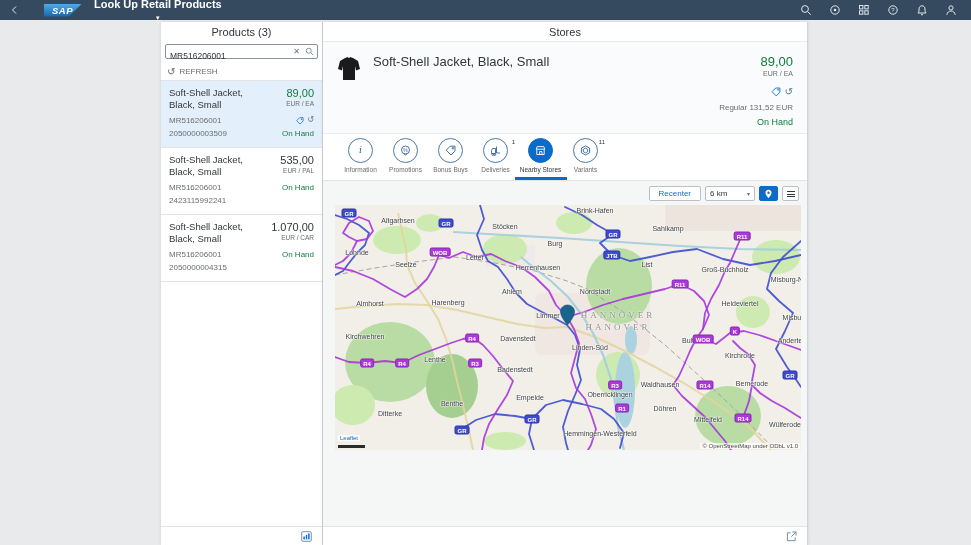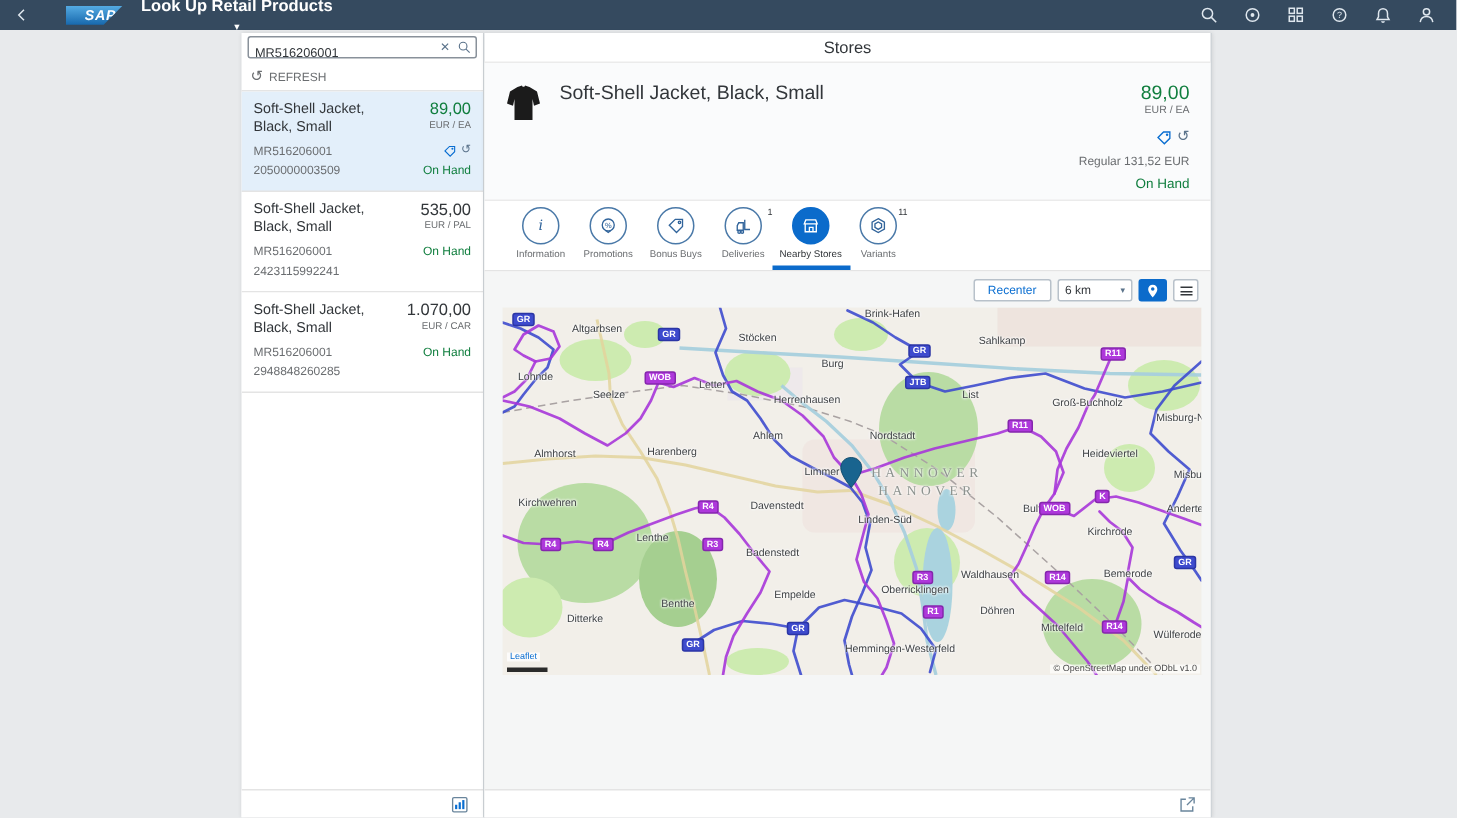--- a/index.html
+++ b/index.html
@@ -4,21 +4,21 @@
 <style>
   * { box-sizing: border-box; margin: 0; padding: 0; }
   html,body { width: 971px; height: 545px; }
   body { position: relative; overflow: hidden; background:#e8eaec; font-family:"Liberation Sans", sans-serif; color:#32363a; }
 
   
   .shell { position:absolute; top:0; left:0; right:0; height:20px; background:#354a5f; display:flex; align-items:center; color:#fff; }
   .shell-back { width:30px; display:flex; justify-content:center; align-items:center; cursor:pointer; }
   .sap-logo { width:38px; height:13px; margin-left:14px; background:linear-gradient(180deg,#54aae2,#1566ab);
     clip-path:polygon(0 0,100% 0,66% 100%,0 100%); color:#fff; font-weight:bold; font-style:italic;
-    font-size:9.5px; line-height:13px; padding-left:8px; letter-spacing:.5px;text-align:center; }
+    font-size:9.5px; line-height:13px; padding-left:8px; letter-spacing:.5px; }
   .shell-title { margin-left:12px; font-size:11px; font-weight:bold; display:flex; align-items:center; gap:4px; cursor:pointer;flex-direction:column; }
   .shell-title .caret { font-size:7px; font-family:"DejaVu Sans",sans-serif; }
   .shell-spacer { flex:1; }
   .shell-icons { display:flex; align-items:center; gap:17px; padding-right:14px; }
   .shell-icons svg { display:block; cursor:pointer; }
   .si { stroke:#dfe7ee; fill:none; stroke-width:1; }
   .sif { fill:#dfe7ee; stroke:none; font-family:"Liberation Sans",sans-serif; }
 
   
   .master { position:absolute; top:22px; left:161px; width:162px; bottom:0; background:#fff;
@@ -146,20 +146,21 @@
         <path class="si" d="M5,10.3 A1.2,1.2 0 0 0 7,10.3"></path>
       </svg>
     <svg width="12" height="12" viewBox="0 0 12 12">
         <circle class="si" cx="6" cy="3.9" r="2.1"></circle>
         <path class="si" d="M1.8,10.8 C2.2,8.2 4,7 6,7 C8,7 9.8,8.2 10.2,10.8"></path>
       </svg>
   </div>
 </div>
 
 <div class="master">
+  <div class="m-header">Products (3)</div>
   <div class="m-search">
     <div class="searchbox">
       <input value="MR516206001" style="">
       <span class="sb-ic sb-clear">✕</span>
       <span class="sb-ic sb-mag">
         <svg width="9" height="9" viewBox="0 0 12 12">
             <circle cx="5" cy="5" r="3.4" fill="none" stroke="#5b738b"></circle>
             <line x1="7.6" y1="7.6" x2="10.8" y2="10.8" stroke="#5b738b"></line>
           </svg>
       </span>
@@ -218,21 +219,21 @@
         <div class="mi-priceblock">
           <div class="mi-price">1.070,00</div>
           <div class="mi-unit">EUR / CAR</div>
         </div>
       </div>
       <div class="mi-row">
         <span class="mi-sub">MR516206001</span>
         <span class="mi-status">On Hand</span>
       </div>
       <div class="mi-row">
-        <span class="mi-sub">2948848260285</span>
+        <span class="mi-sub">2050000004315</span>
       </div>
     </div>
 
   </div>
   <div class="m-footer">
     <svg width="11" height="11" viewBox="0 0 12 12">
         <rect x="0.8" y="0.8" width="10.4" height="10.4" rx="1" fill="none" stroke="#69859c"></rect>
         <rect x="2.6" y="6" width="1.6" height="3.2" fill="#0a6ed1"></rect>
         <rect x="5.2" y="4.2" width="1.6" height="5" fill="#0a6ed1"></rect>
         <rect x="7.8" y="2.6" width="1.6" height="6.6" fill="#0a6ed1"></rect>

